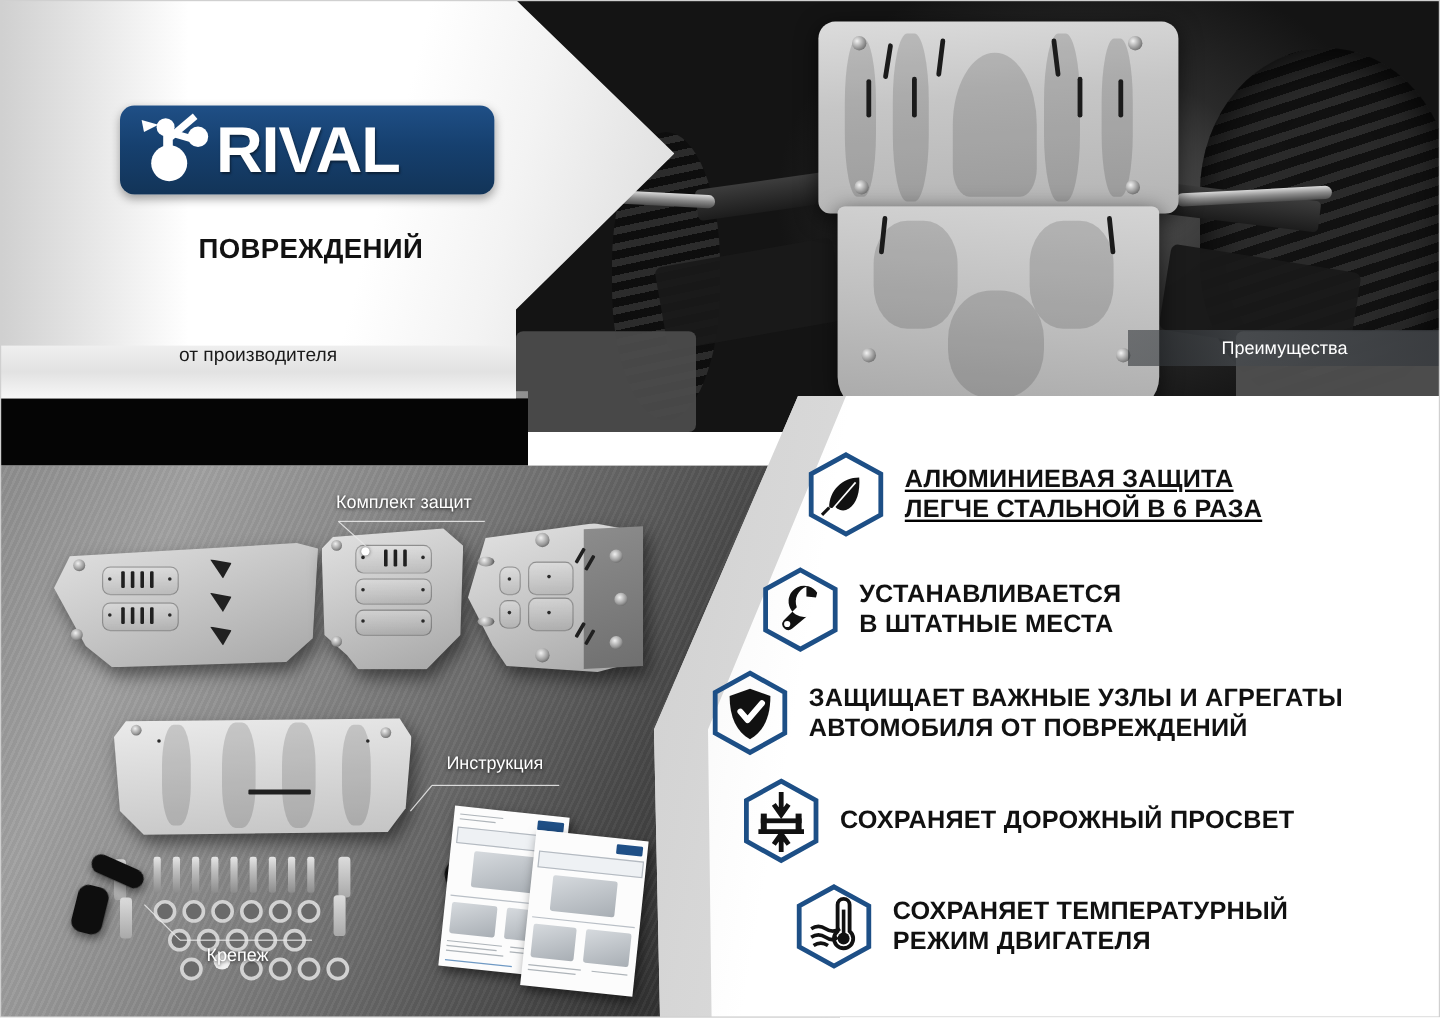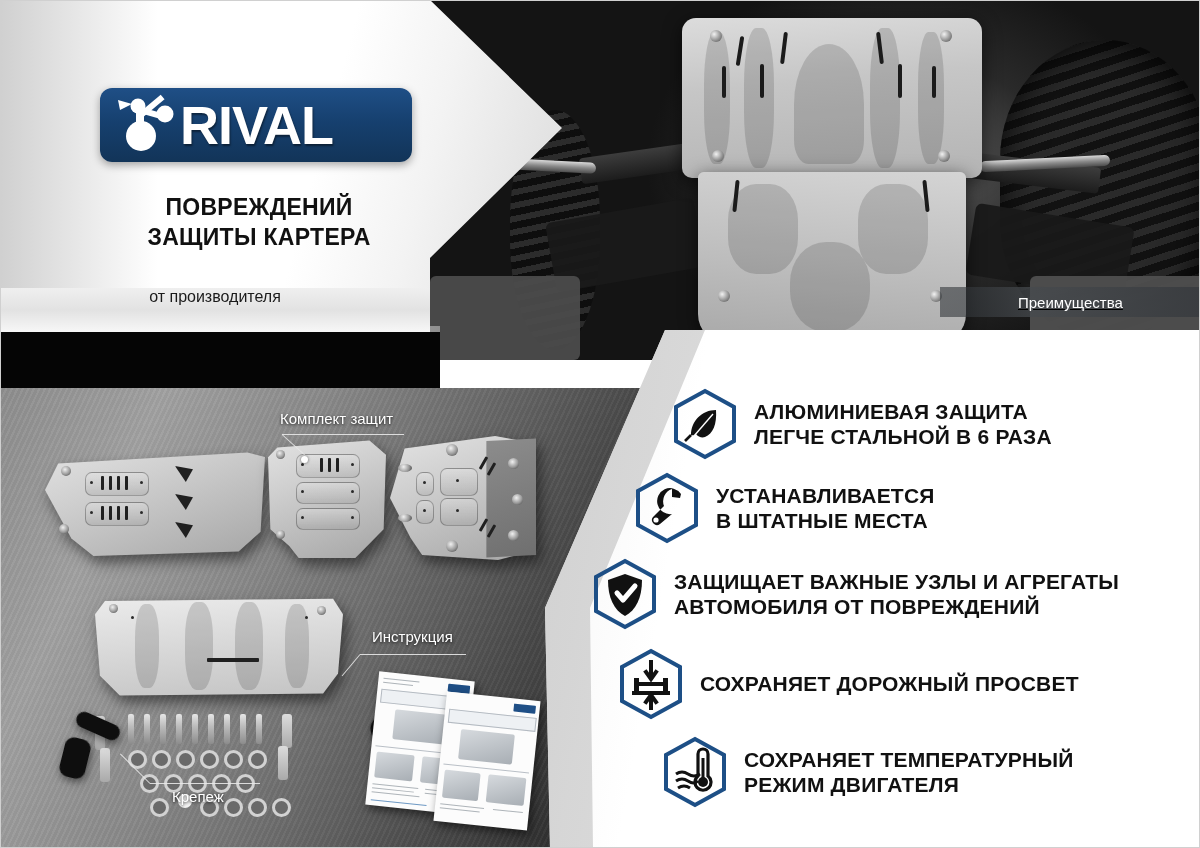--- a/index.html
+++ b/index.html
@@ -98,23 +98,23 @@
   .dark-band{
     position:absolute;left:0;top:332px;width:440px;height:56px;background:#050505;
   }
   .thin-sheen{
     position:absolute;left:0;top:326px;width:440px;height:8px;
     background:linear-gradient(90deg,#9e9e9e,#d7d7d7 55%,#8f8f8f);
   }
 
   
   .adv-ribbon{
-    position:absolute;left:940px;top:287px;width:260px;height:30px;
+    position:absolute;left:940px;top:275px;width:260px;height:30px;
     background:linear-gradient(90deg,rgba(40,44,48,.55) 0%,rgba(70,74,78,.75) 35%,rgba(55,58,62,.85) 100%);
-    display:flex;align-items:center;text-decoration:underline;
+    display:flex;align-items:center;
   }
   .adv-ribbon span{color:#fff;font-size:15px;margin-left:78px;}
 
   
   .photo-bottom{
     position:absolute;left:0;top:388px;width:700px;height:460px;
     background:
       linear-gradient(115deg,#8e8e8e 0%,#a2a2a2 18%,#8a8a8a 36%,#6e6e6e 52%,#4a4a4a 70%,#2c2c2c 86%,#232323 100%);
     overflow:hidden;
   }
@@ -251,21 +251,20 @@
         <rect x="30" y="18" width="27" height="6" fill="#ffffff" transform="rotate(-40 30 18)"></rect>
         <rect x="26" y="14" width="8" height="28" fill="#ffffff"></rect>
         <path d="M8 6 L22 10 L10 16 Z" fill="#ffffff"></path>
       </svg>
     </div>
     <div class="logo-word">RIVAL</div>
   </div>
 
   <div class="hero-title">
     <div>ПОВРЕЖДЕНИЙ</div>
-    <div>ЗАЩИТЫ КАРТЕРА</div>
   </div>
 
   <div class="thin-sheen"></div>
   <div class="dark-band"></div>
   <div class="from-bar">
     <span>от производителя</span>
   </div>
 
   <div class="photo-bottom">
     <div class="brush"></div>
@@ -426,21 +425,21 @@
     <div class="cdiag" style="left:150px;top:395px;width:42px;transform:rotate(-135deg);"></div>
 
     <div class="callout" style="left:372px;top:240px;">Инструкция</div>
     <div class="cline" style="left:360px;top:266px;width:106px;"></div>
     <div class="cdiag" style="left:360px;top:266px;width:28px;transform:rotate(130deg);"></div>
   </div>
 
   <div class="features-panel"></div>
   <div class="fp-edge"></div>
 
-  <div class="feat" style="left:672px;top:388px;">
+  <div class="feat" style="left:672px;top:376px;text-decoration:underline;">
     <div class="hexwrap">
       <svg class="hex-svg" width="66" height="72" viewBox="0 0 66 72">
         <polygon points="33,3 62,19 62,53 33,69 4,53 4,19" fill="none" stroke="#1d4f86" stroke-width="4"></polygon>
         <path d="M44 22 C30 22 19 33 19 47 C19 47 22 48 24 46 C26 49 30 50 33 49 C41 46 45 36 44 22 Z" fill="#111"></path>
         <path d="M41 26 L22 48" stroke="#fff" stroke-width="1.4" fill="none"></path>
         <path d="M19 47 L13 53" stroke="#111" stroke-width="2.6" fill="none"></path>
       </svg>
     </div>
     <div class="feat-text">
       <span>АЛЮМИНИЕВАЯ ЗАЩИТА</span>

